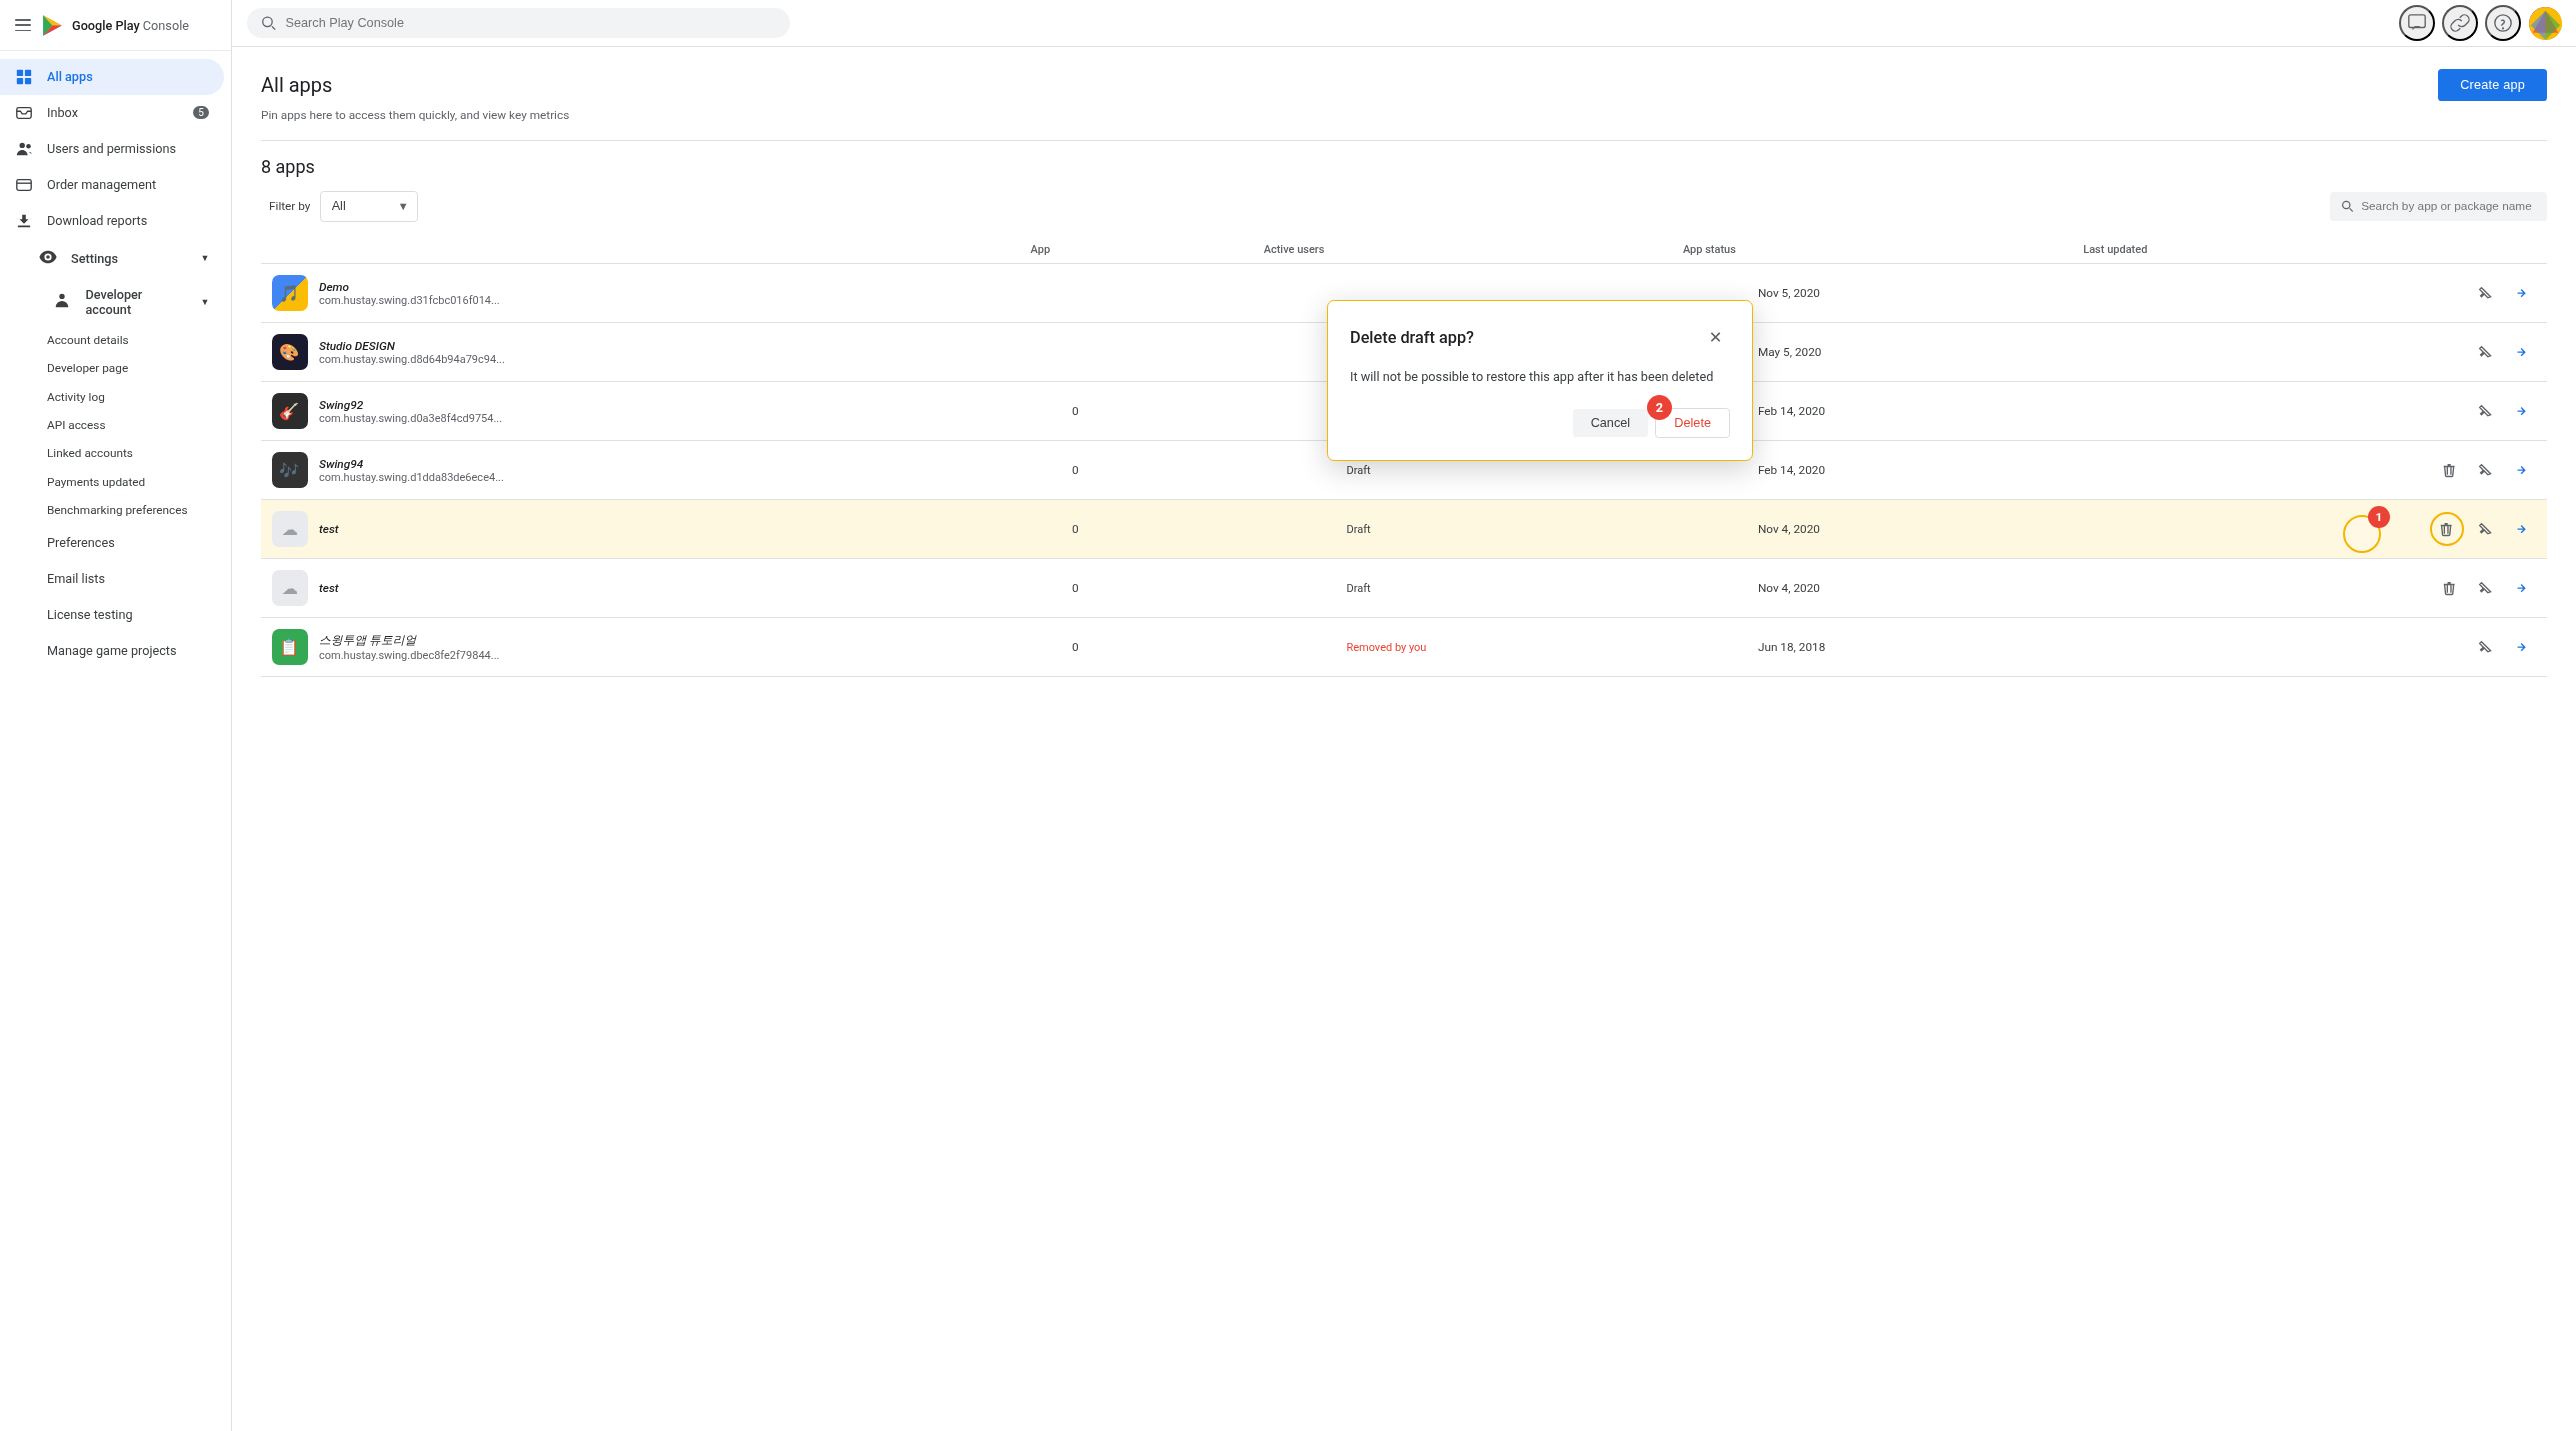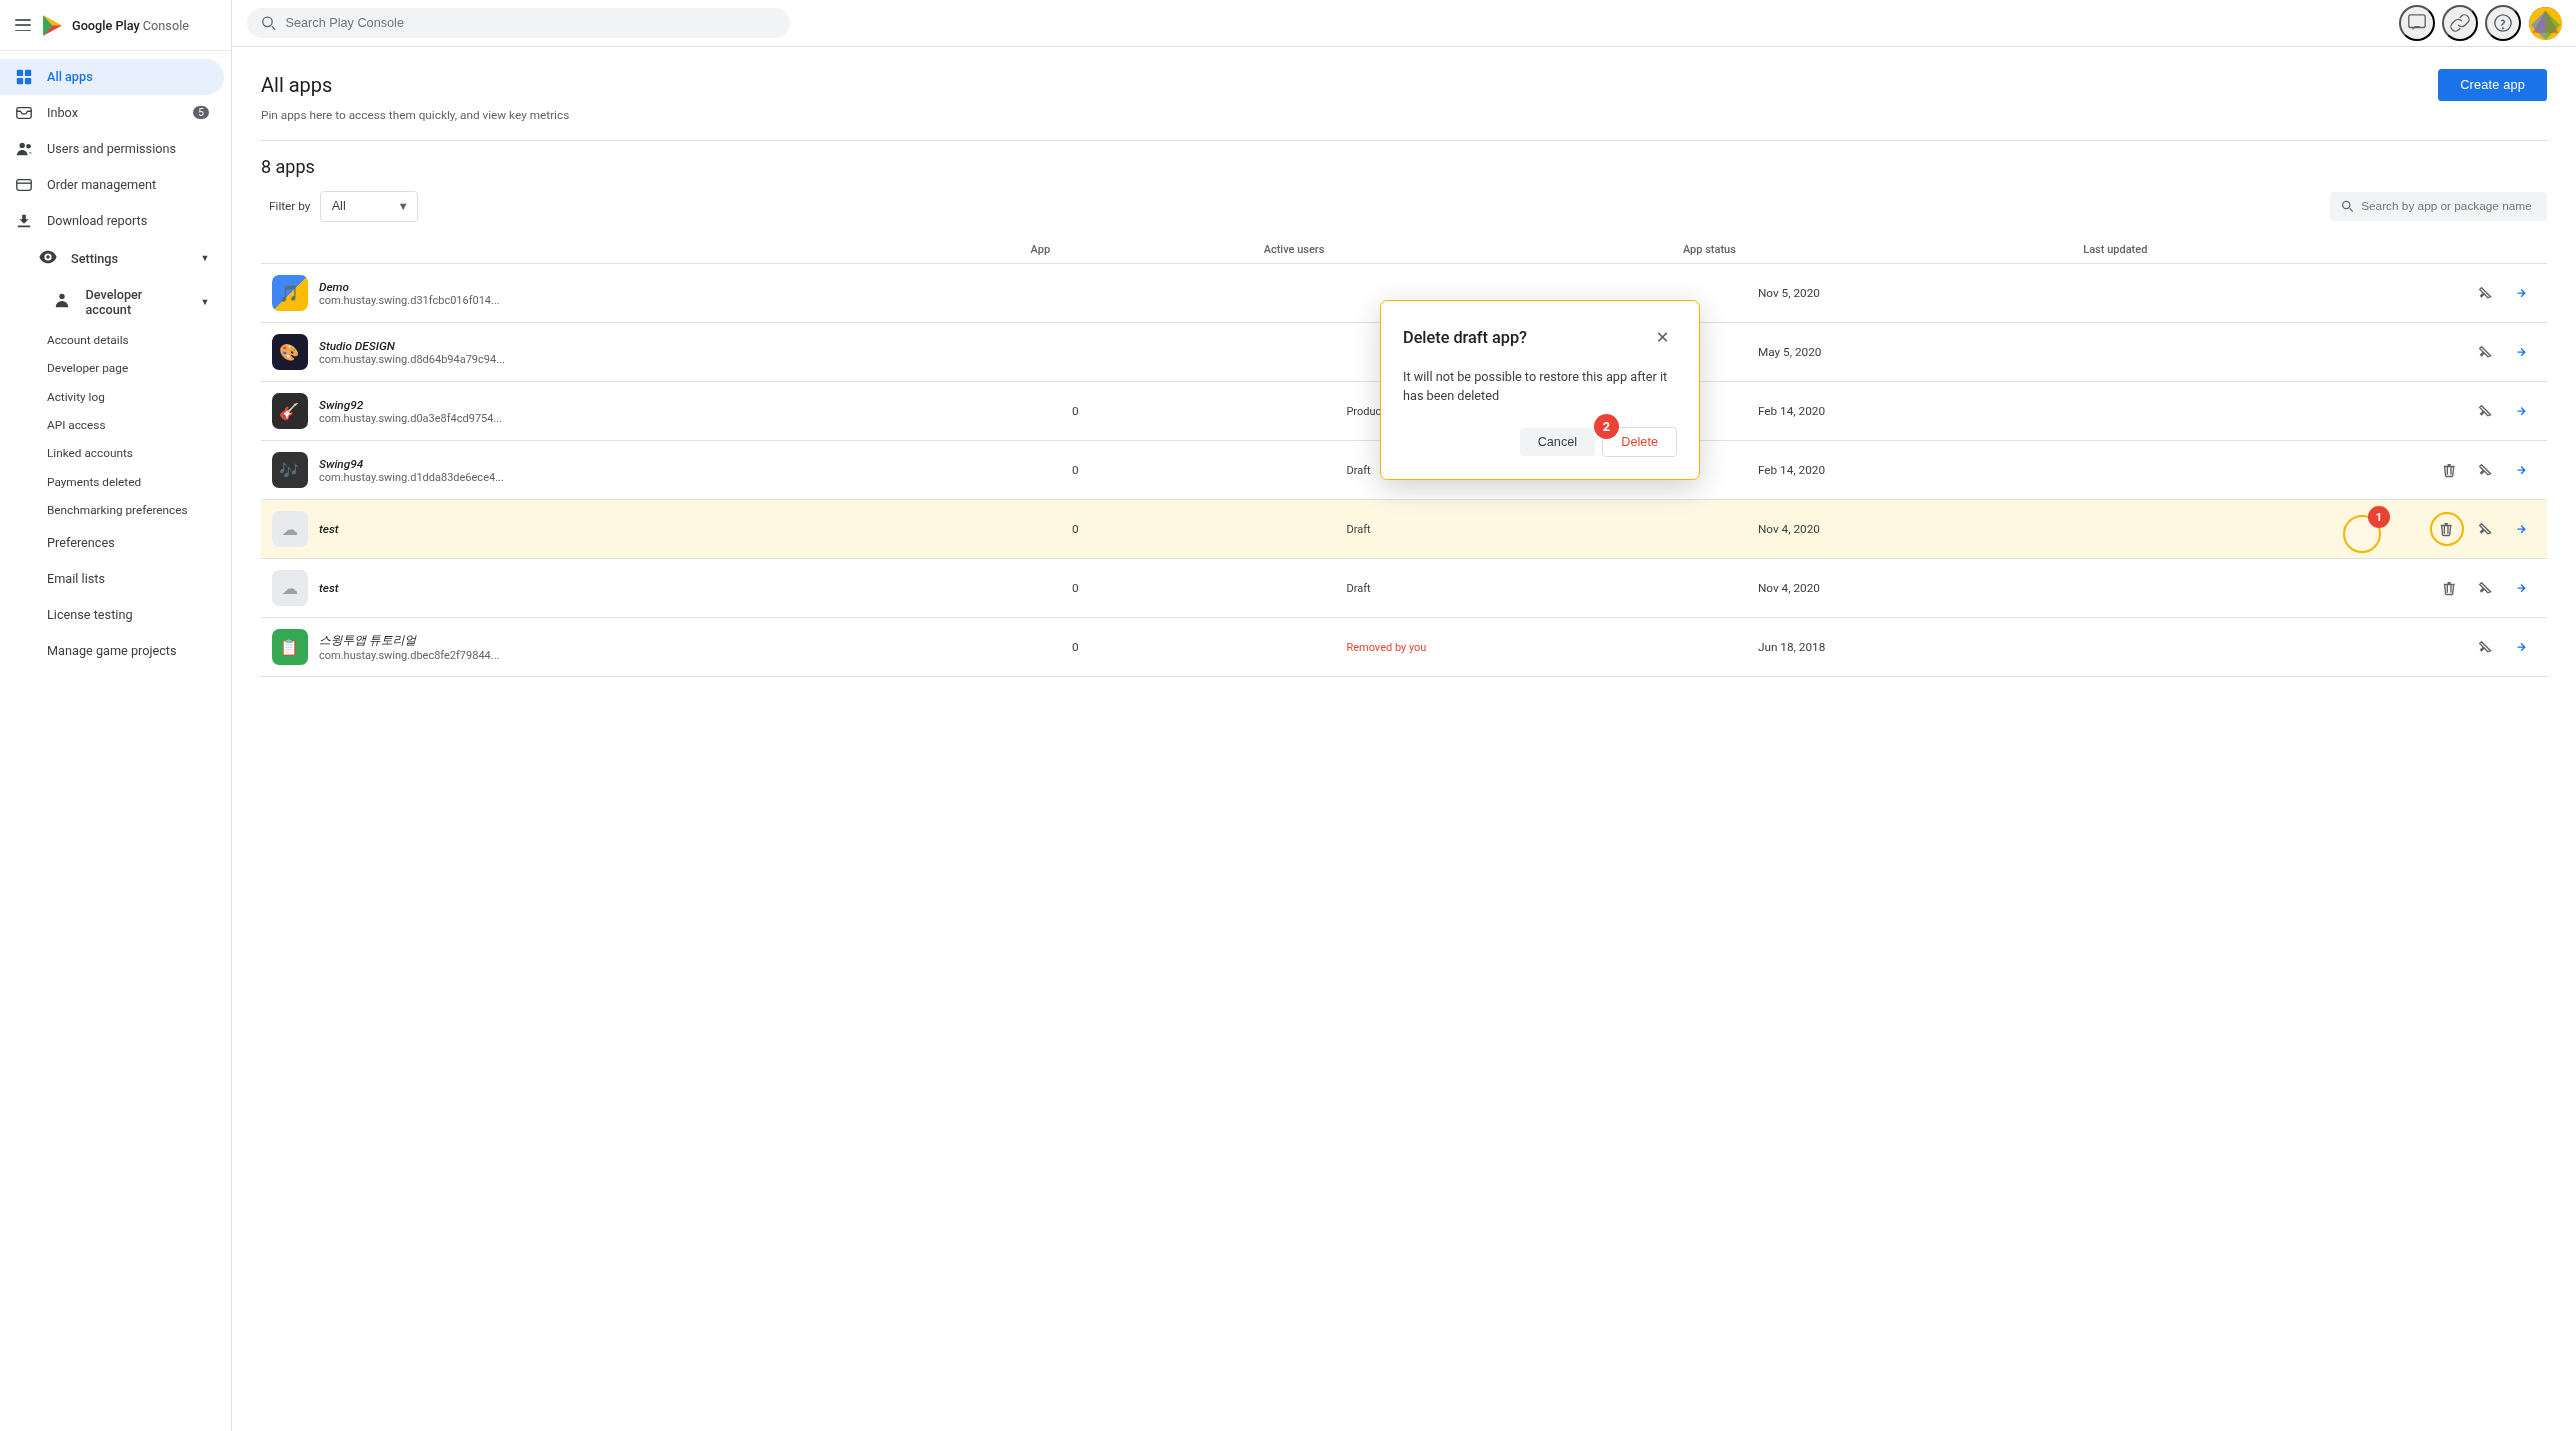--- a/index.html
+++ b/index.html
@@ -252,21 +252,21 @@
       display: flex;
       align-items: flex-start;
       justify-content: center;
       z-index: 100;
       pointer-events: none;
     }
     .modal {
       background: #fff;
       border-radius: 7.2px;
       padding: 22px;
-      width: 320px;
+      width: 426px;
       box-shadow: 0 7.2px 29px rgba(0,0,0,0.18);
       border: 1.8px solid #f4b400;
       pointer-events: all;
       margin-top: 253px;
       margin-left: 272px;
       position: relative;
     }
     .modal-header { display: flex; align-items: center; justify-content: space-between; margin-bottom: 14.5px; }
     .modal-title { font-size: 16.3px; font-weight: 500; color: #202124; }
     .modal-close {
@@ -440,21 +440,21 @@
     <div class="nav-sub-item">
       <span>Activity log</span>
     </div>
     <div class="nav-sub-item">
       <span>API access</span>
     </div>
     <div class="nav-sub-item">
       <span>Linked accounts</span>
     </div>
     <div class="nav-sub-item">
-      <span>Payments deleted</span>
+      <span>Payments updated</span>
     </div>
     <div class="nav-sub-item">
       <span>Benchmarking preferences</span>
     </div>
 
     <div class="nav-item" style="padding-left: 14.5px;">
       <span class="nav-icon" style="width:18px;height:18px;"></span>
       <span>Preferences</span>
     </div>
     <div class="nav-item">

